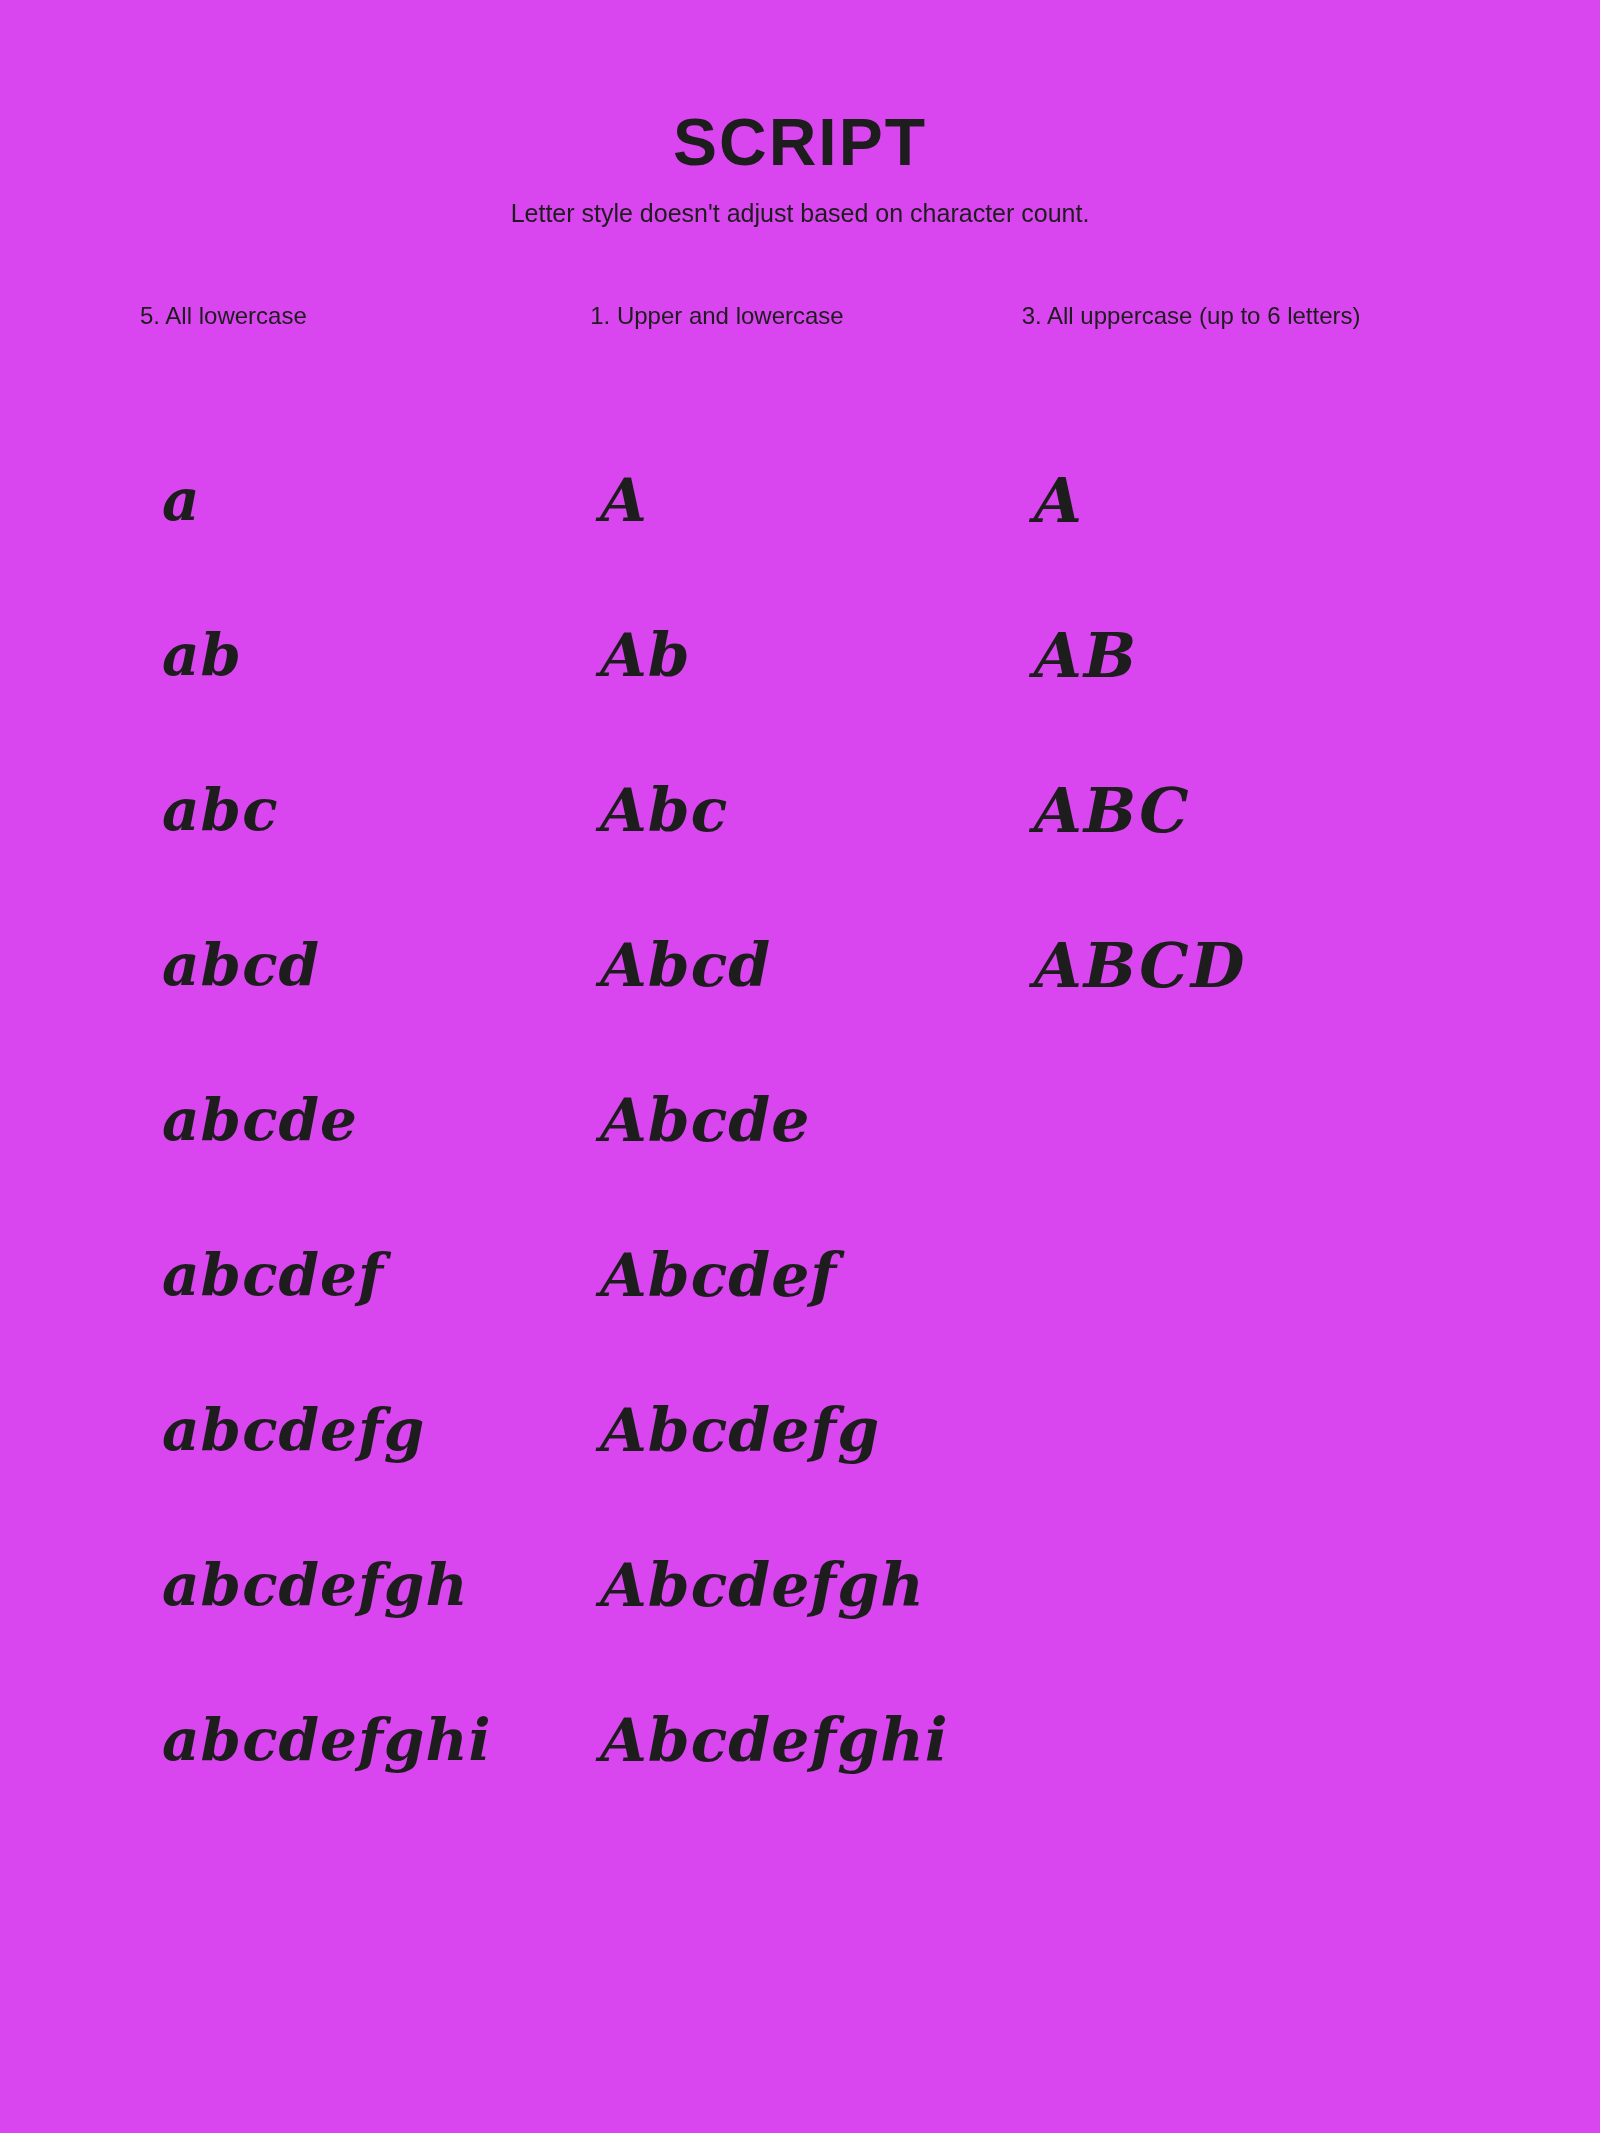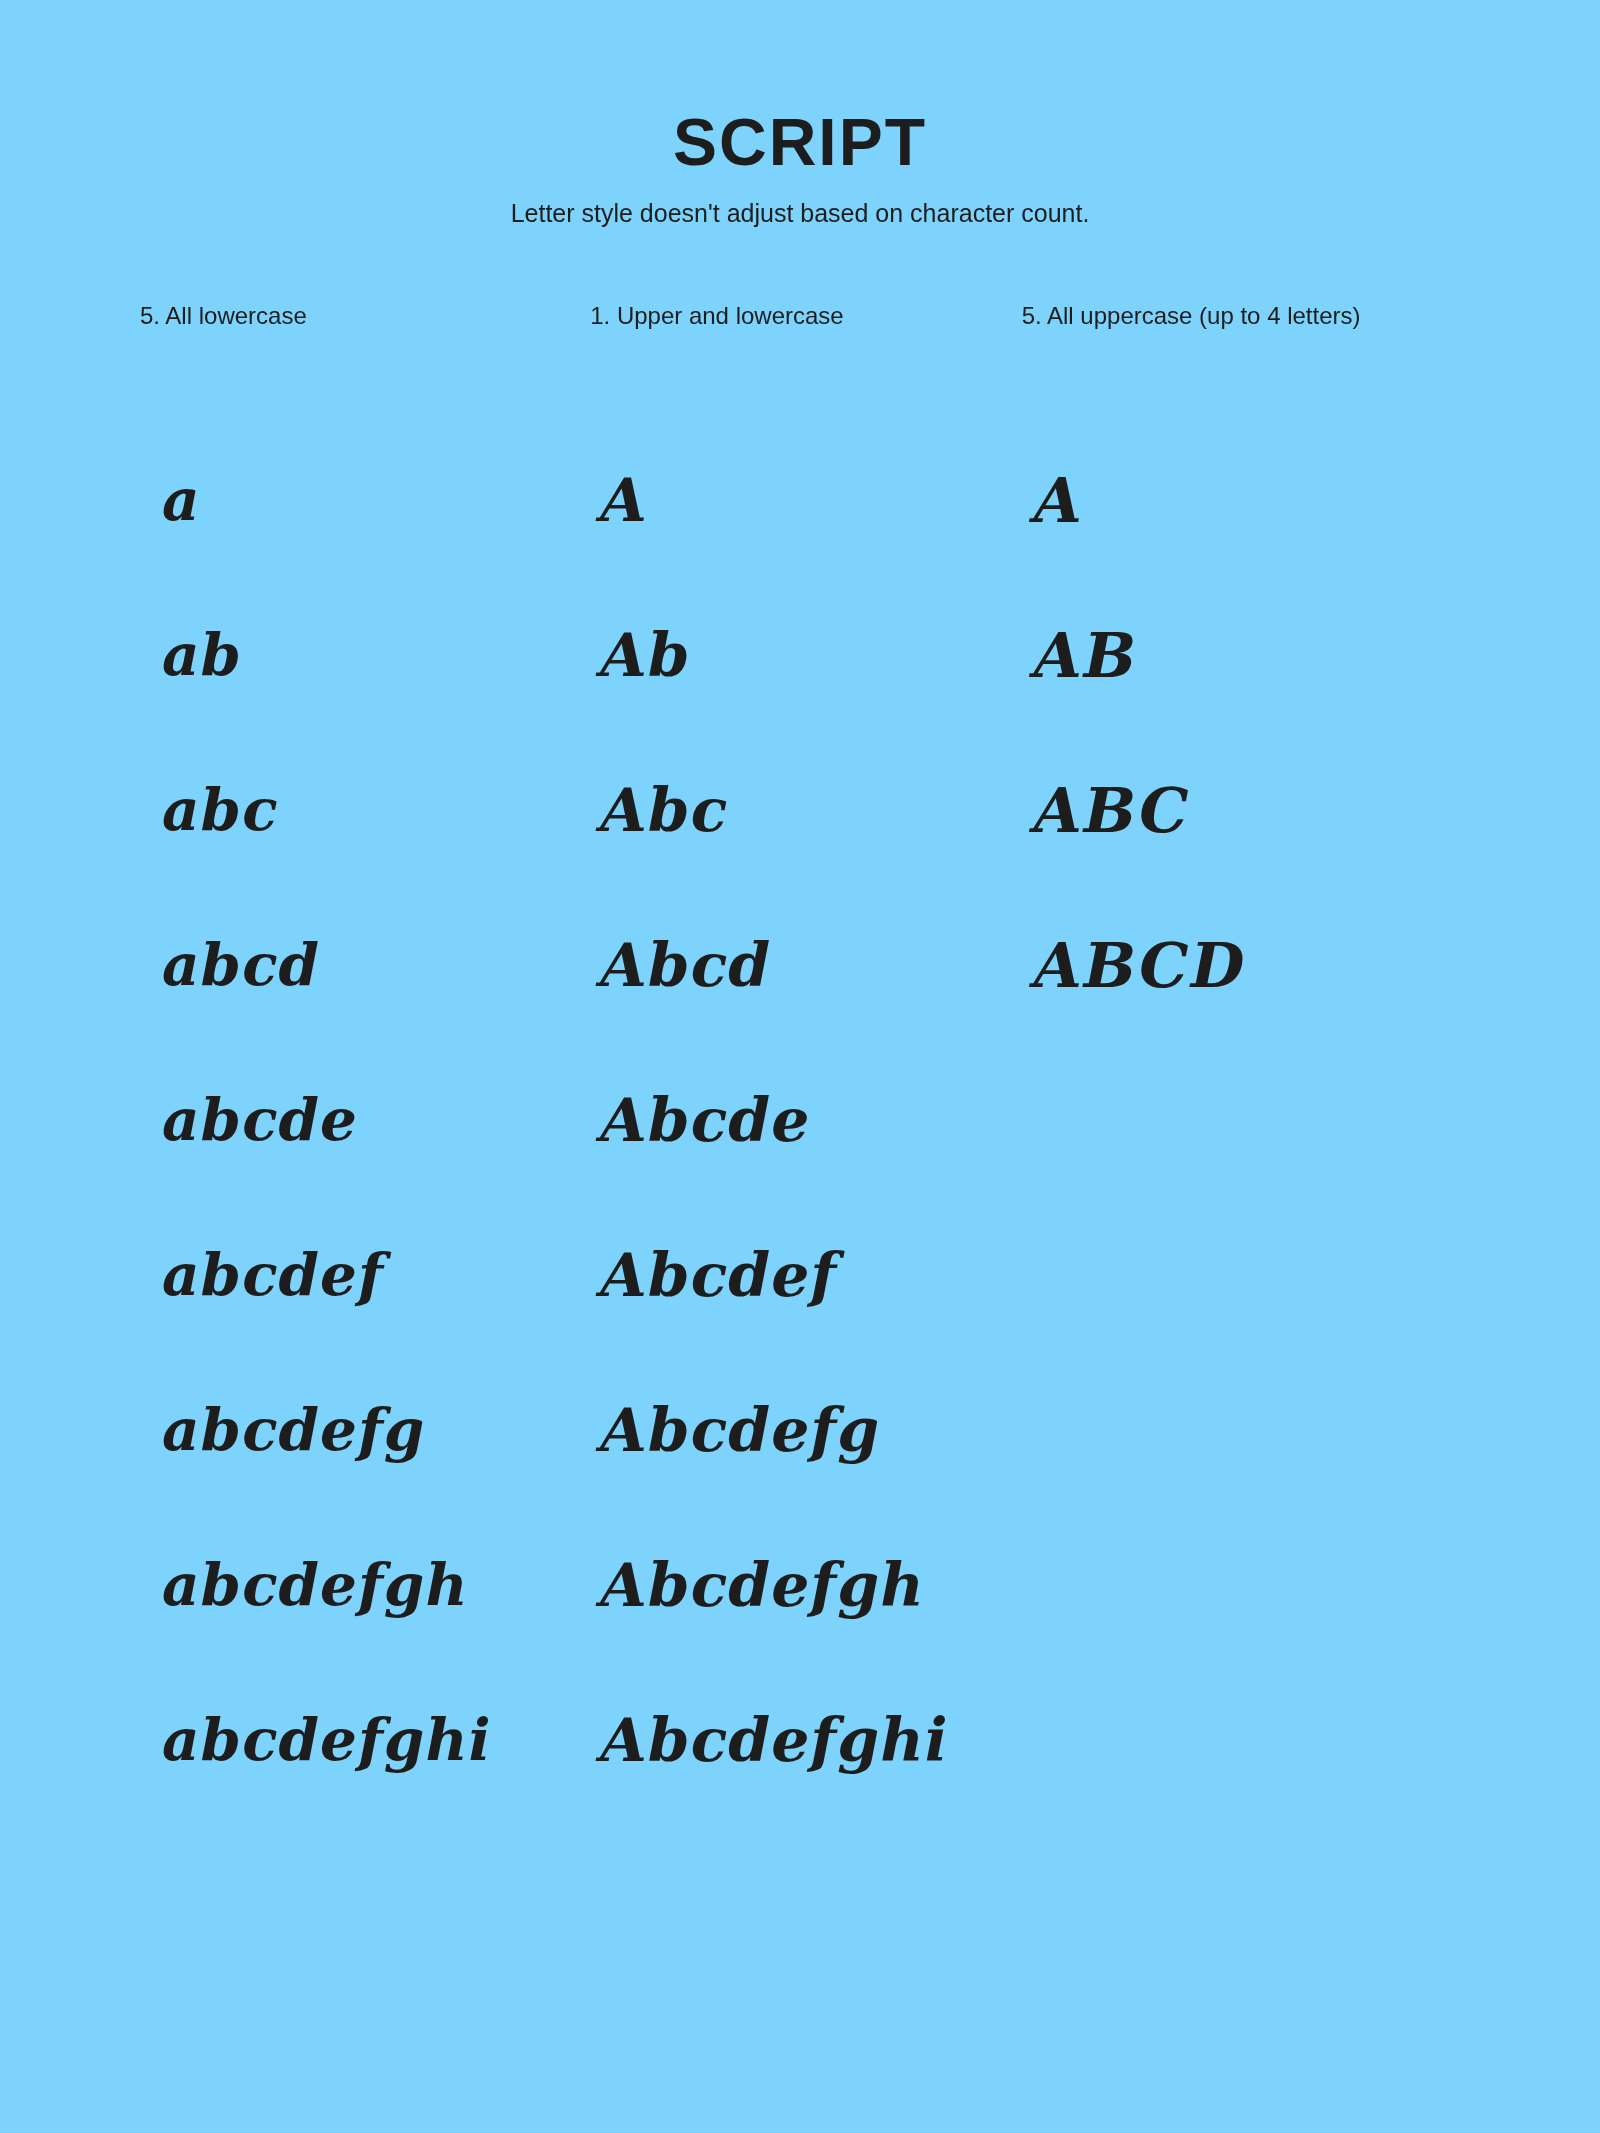--- a/index.html
+++ b/index.html
@@ -12,21 +12,21 @@
     background: #f2f2f2;
     font-family: "Liberation Sans", sans-serif;
     color: #1d1d1d;
     overflow: hidden;
   }
 
   .page {
     position: relative;
     width: 1600px;
     height: 2133px;
-    background: #7dd3fc;
+    background: #d946ef;
     box-sizing: border-box;
   }
 
   .header {
     text-align: center;
     padding-top: 108px;
   }
 
   .title {
     font-size: 66px;
@@ -149,21 +149,21 @@
         <div class="sample">Abcd</div>
         <div class="sample">Abcde</div>
         <div class="sample">Abcdef</div>
         <div class="sample">Abcdefg</div>
         <div class="sample">Abcdefgh</div>
         <div class="sample">Abcdefghi</div>
       </div>
     </div>
 
     <div class="column col-3">
-      <div class="col-head">5. All uppercase (up to 4 letters)</div>
+      <div class="col-head">3. All uppercase (up to 6 letters)</div>
       <div class="samples">
         <div class="sample">A</div>
         <div class="sample">AB</div>
         <div class="sample">ABC</div>
         <div class="sample">ABCD</div>
         <div class="sample empty"></div>
         <div class="sample empty"></div>
         <div class="sample empty"></div>
         <div class="sample empty"></div>
         <div class="sample empty"></div>

